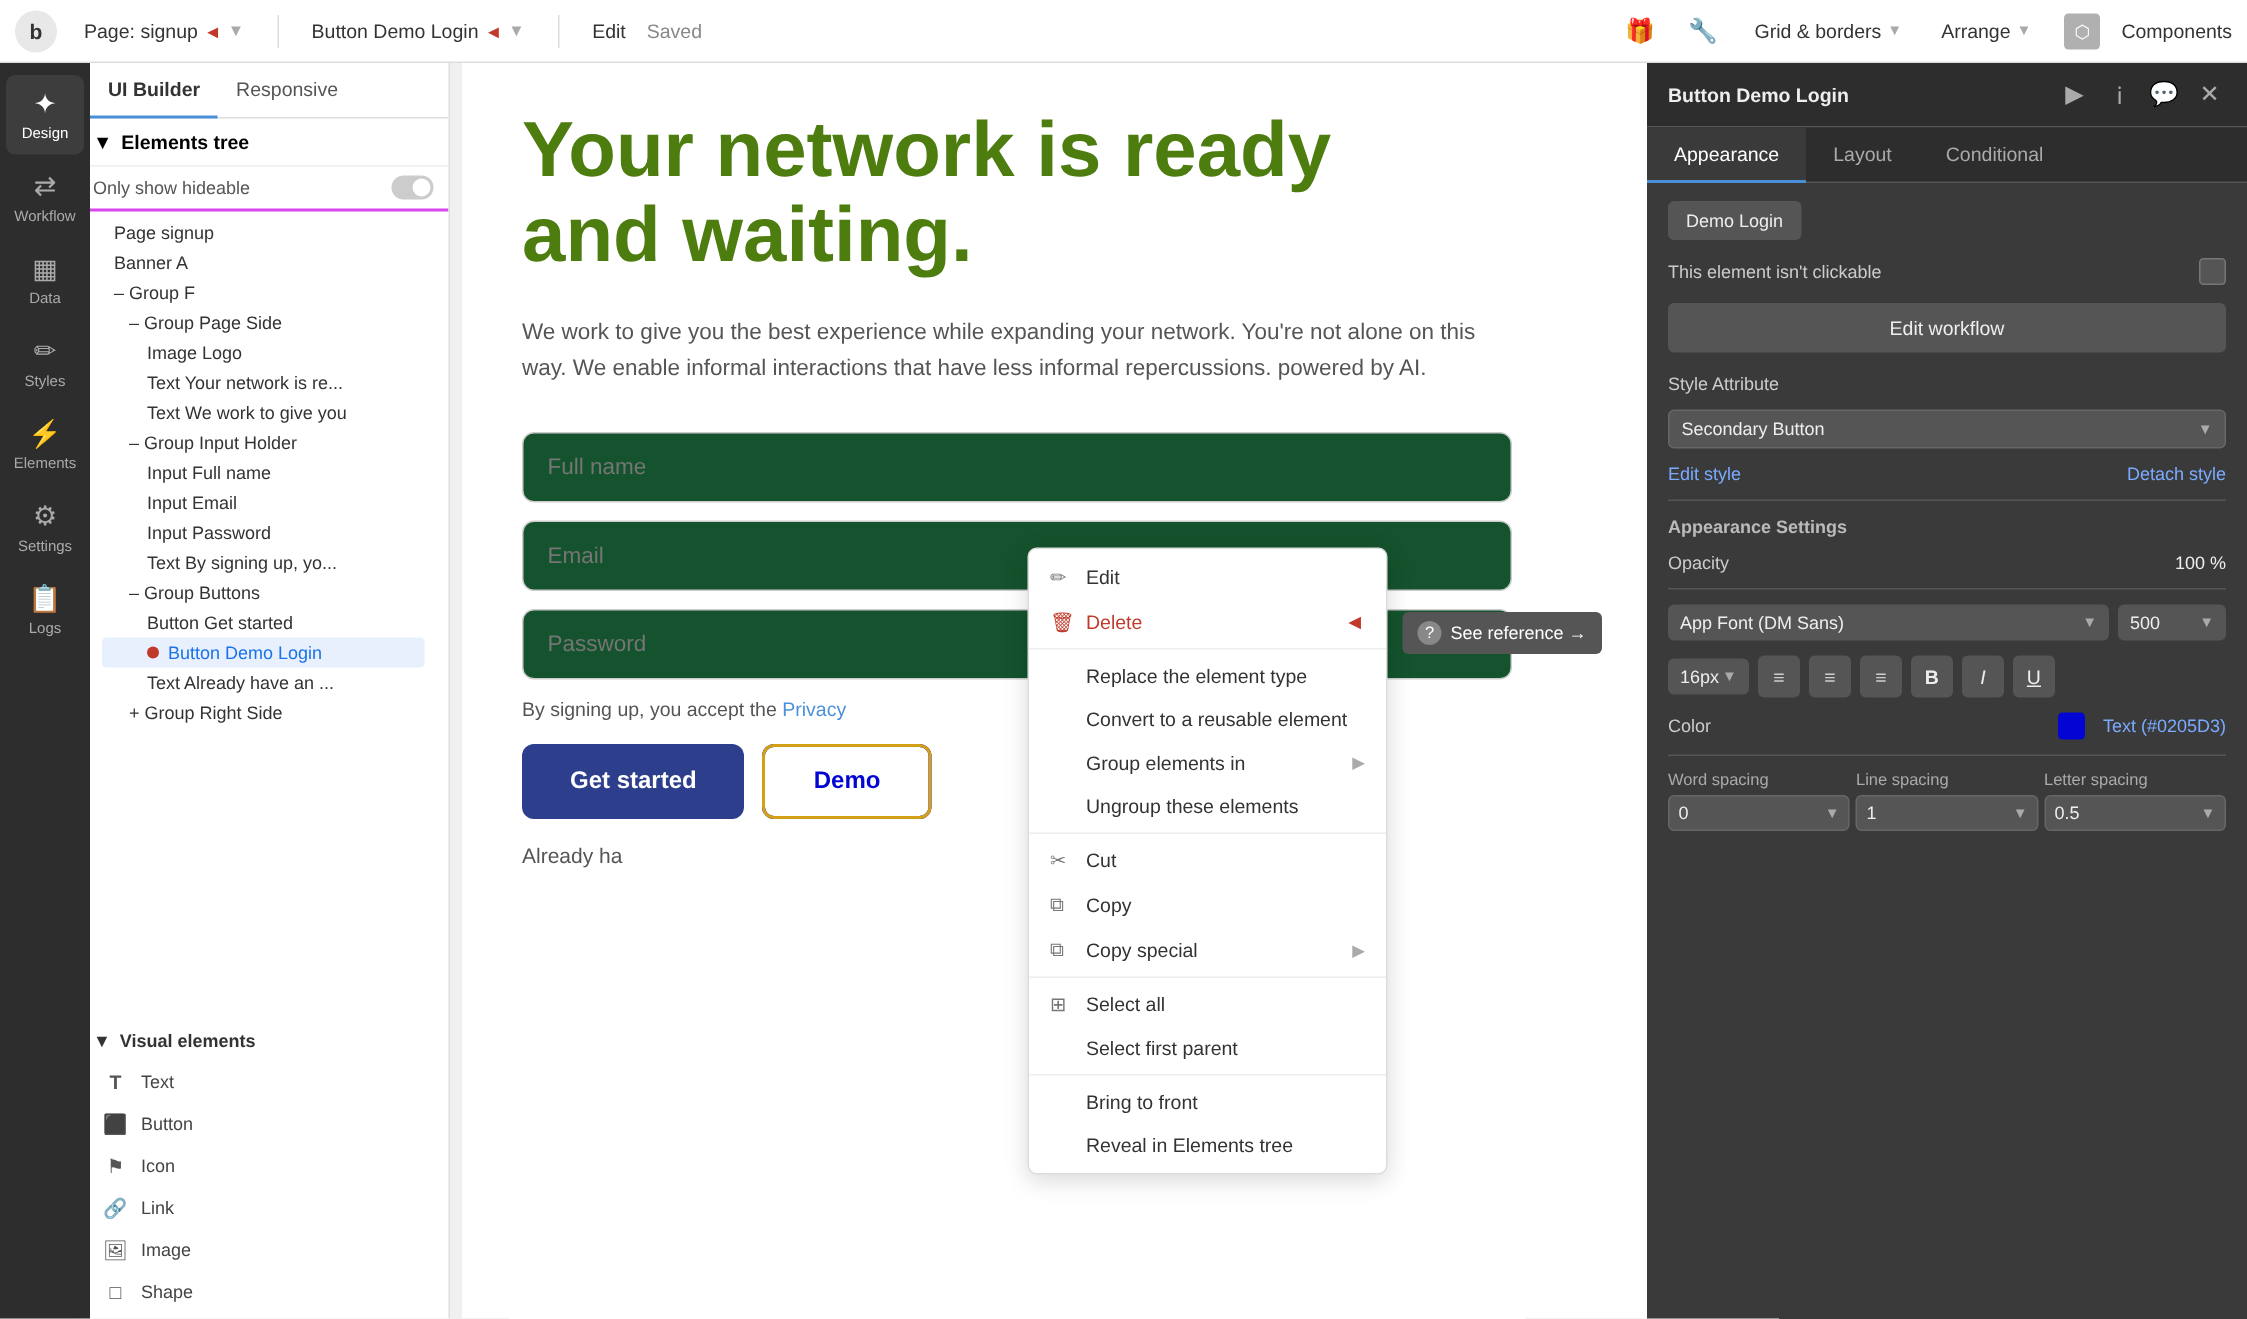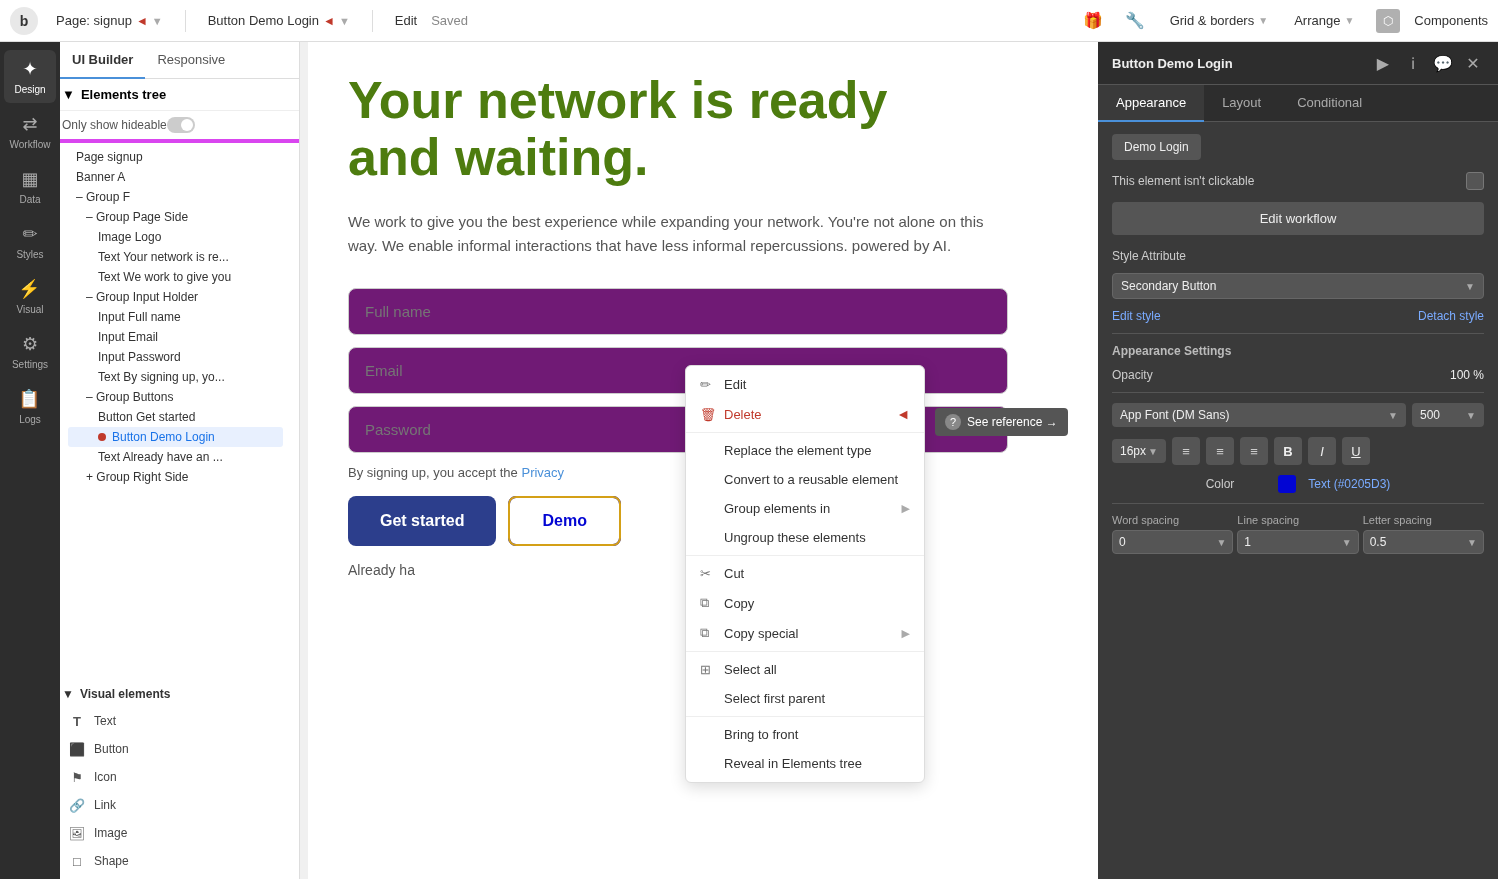--- a/index.html
+++ b/index.html
@@ -117,24 +117,24 @@
       border-bottom-color: #4a90d9;
       font-weight: 600;
     }
     .elements-tree-header {
       display: flex; align-items: center; gap: 6px;
       padding: 8px 10px;
       font-size: 13px; font-weight: 600;
       border-bottom: 1px solid #eee;
     }
     .toggle-row {
-      display: flex; align-items: center; 
+      display: flex; align-items: center; justify-content: space-between;
       padding: 6px 10px;
       font-size: 12px; color: #555;
-      border-bottom: 4px solid #d946ef;
+      border-bottom: 2px solid #d946ef;
     }
     .toggle-switch {
       width: 28px; height: 16px;
       background: #ccc; border-radius: 8px;
       position: relative; cursor: pointer;
     }
     .toggle-switch::after {
       content: '';
       position: absolute;
       width: 12px; height: 12px;
@@ -232,21 +232,21 @@
     }
     .form-input {
       width: 100%;
       padding: 14px 16px;
       border: 1px solid #ccc;
       border-radius: 8px;
       font-size: 15px;
       color: #aaa;
       margin-bottom: 12px;
       outline: none;
-      background: #701a75;
+      background: #14532d;
     }
     .signup-text {
       font-size: 13px;
       color: #555;
       margin-bottom: 16px;
     }
     .signup-text a { color: #4a90d9; text-decoration: none; }
     .buttons-row {
       display: flex;
       gap: 12px;
@@ -467,21 +467,21 @@
     .rp-bold { font-weight: bold; color: #eee; }
     .rp-italic { font-style: italic; color: #eee; }
     .rp-underline { text-decoration: underline; color: #eee; }
     .rp-style-char {
       width: 28px; height: 28px;
       display: flex; align-items: center; justify-content: center;
       background: #555; border-radius: 4px; cursor: pointer;
       font-size: 13px; color: #eee;
     }
     .rp-color-row {
-      display: flex; align-items: center; justify-content: center;
+      display: flex; align-items: center; justify-content: space-between;
       margin-bottom: 10px;
       gap: 44px;
     }
     .rp-color-swatch {
       width: 18px; height: 18px;
       background: #0205D3;
       border-radius: 3px;
       display: inline-block;
       margin-right: 6px;
     }
@@ -552,21 +552,21 @@
   <div class="sidebar-item">
     <span class="icon">▦</span>
     <span>Data</span>
   </div>
   <div class="sidebar-item">
     <span class="icon">✏</span>
     <span>Styles</span>
   </div>
   <div class="sidebar-item">
     <span class="icon">⚡</span>
-    <span>Visual</span>
+    <span>Elements</span>
   </div>
   <div class="sidebar-item">
     <span class="icon">⚙</span>
     <span>Settings</span>
   </div>
   <div class="sidebar-item">
     <span class="icon">📋</span>
     <span>Logs</span>
   </div>
 </div>

